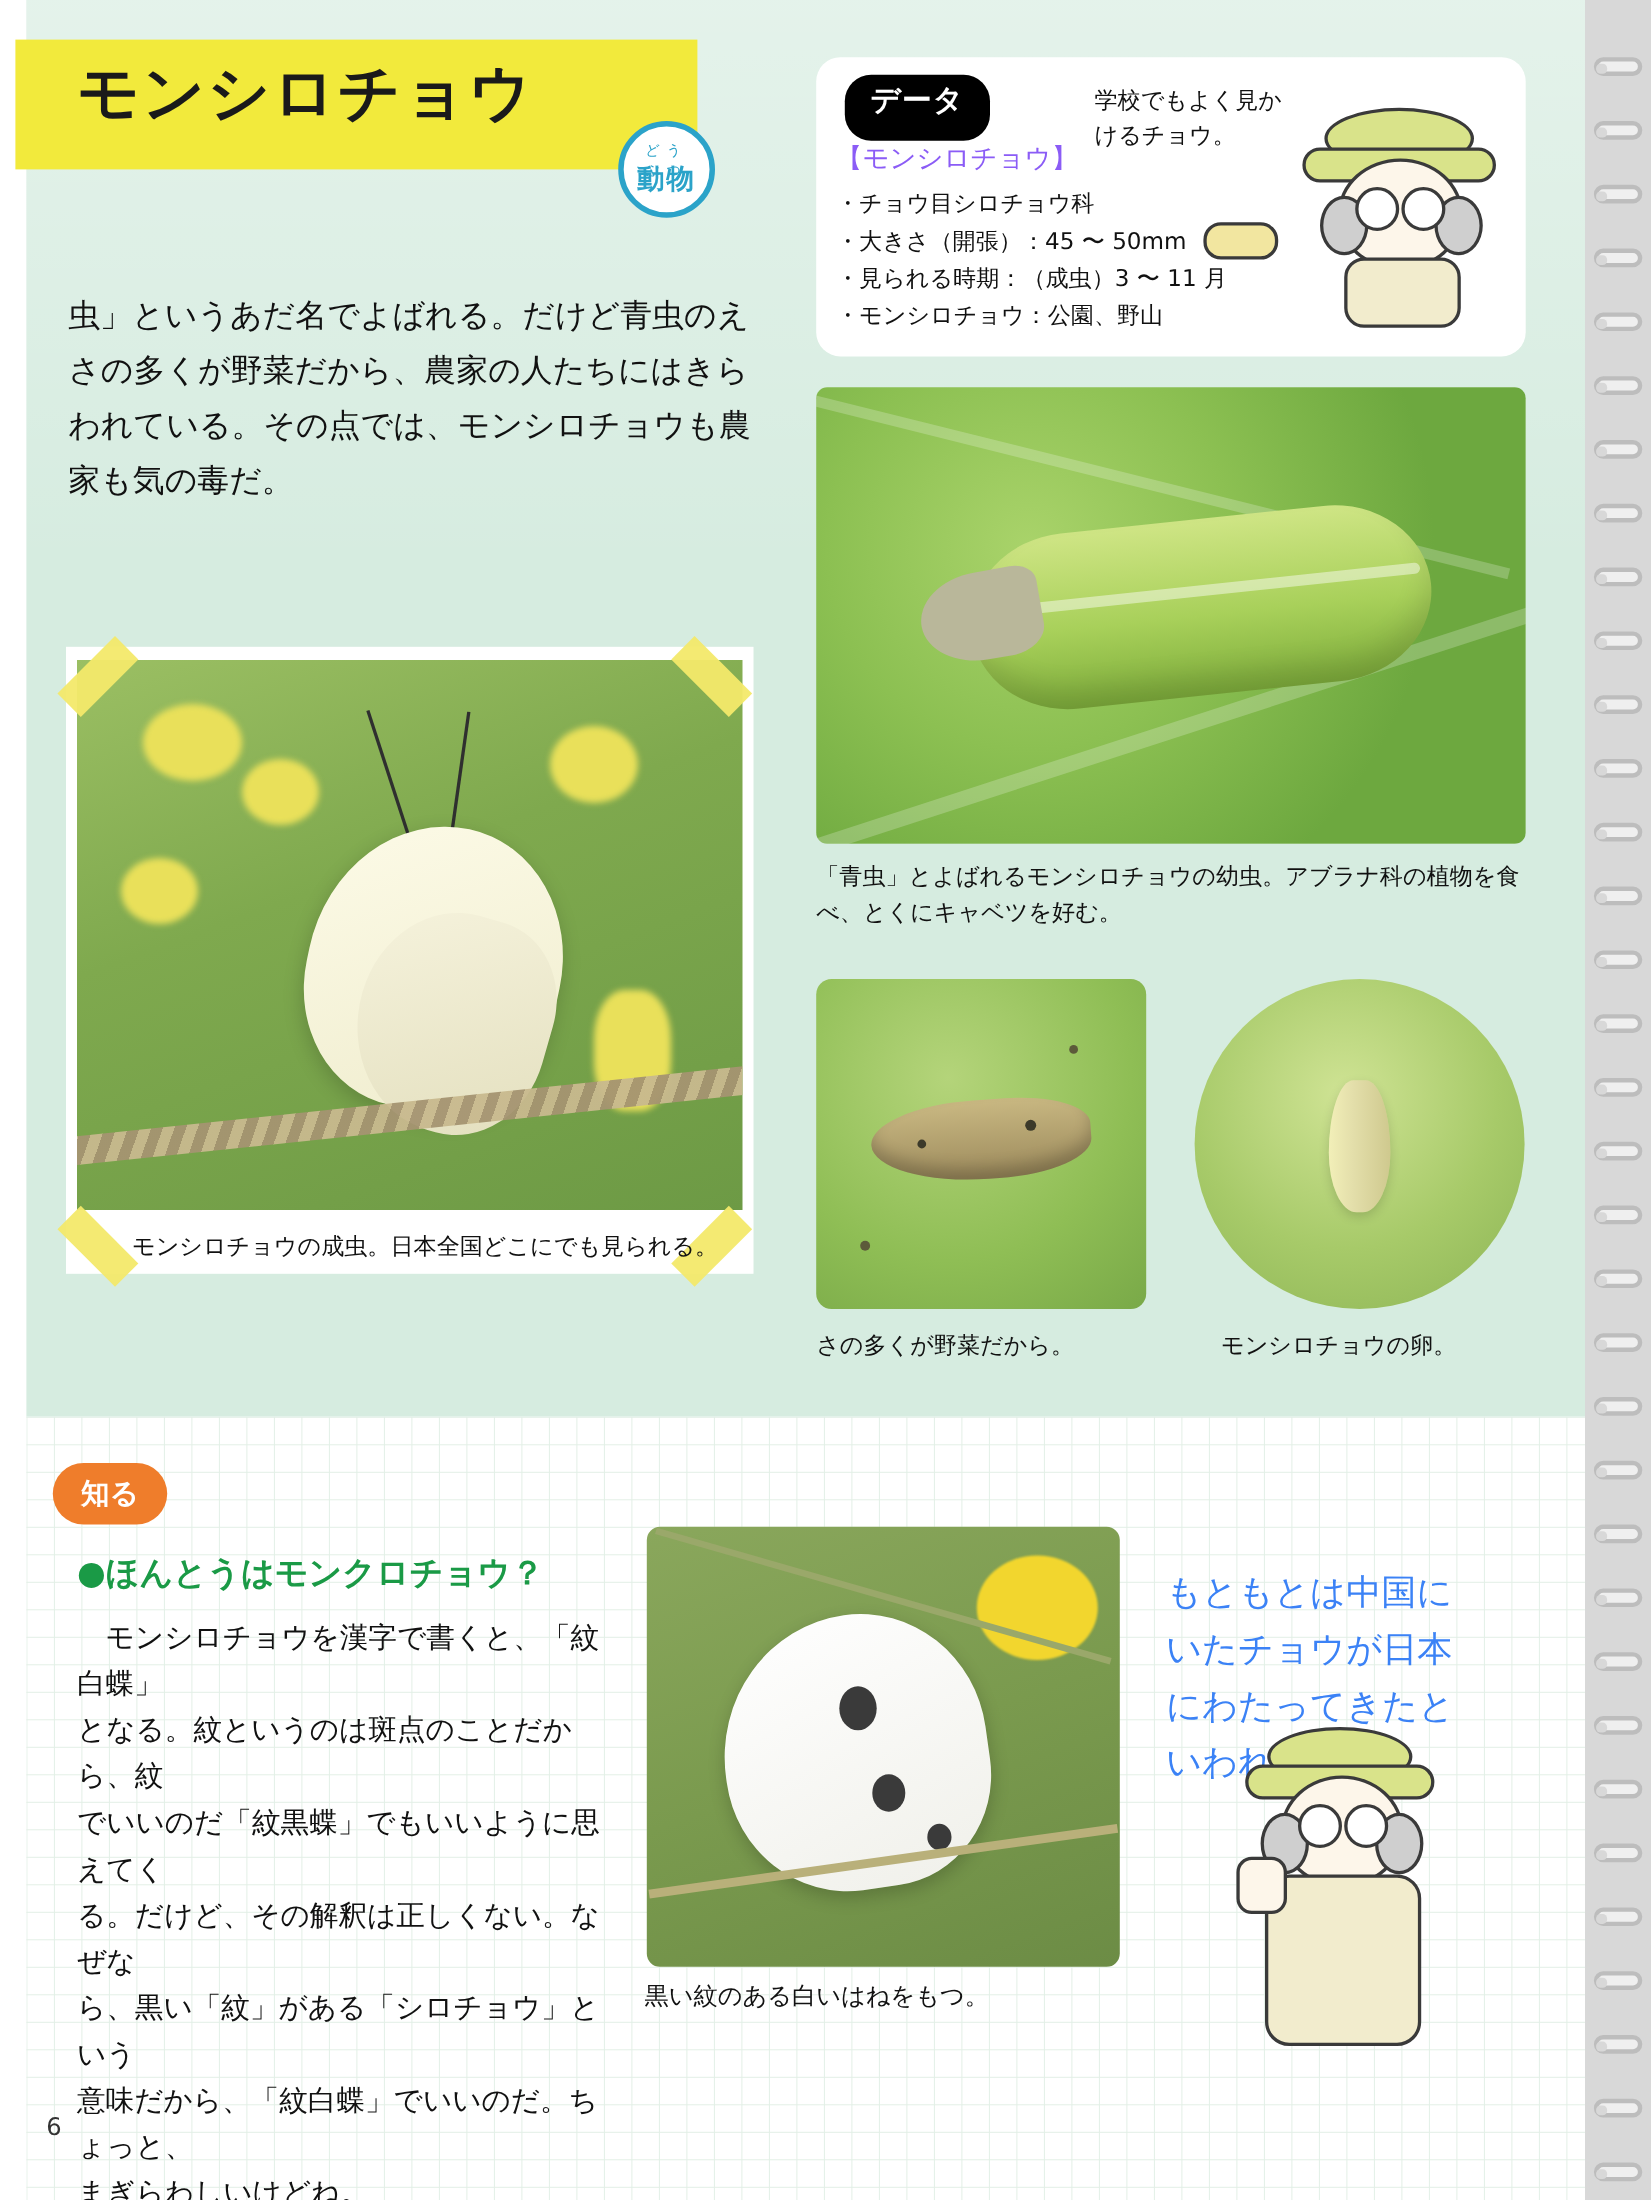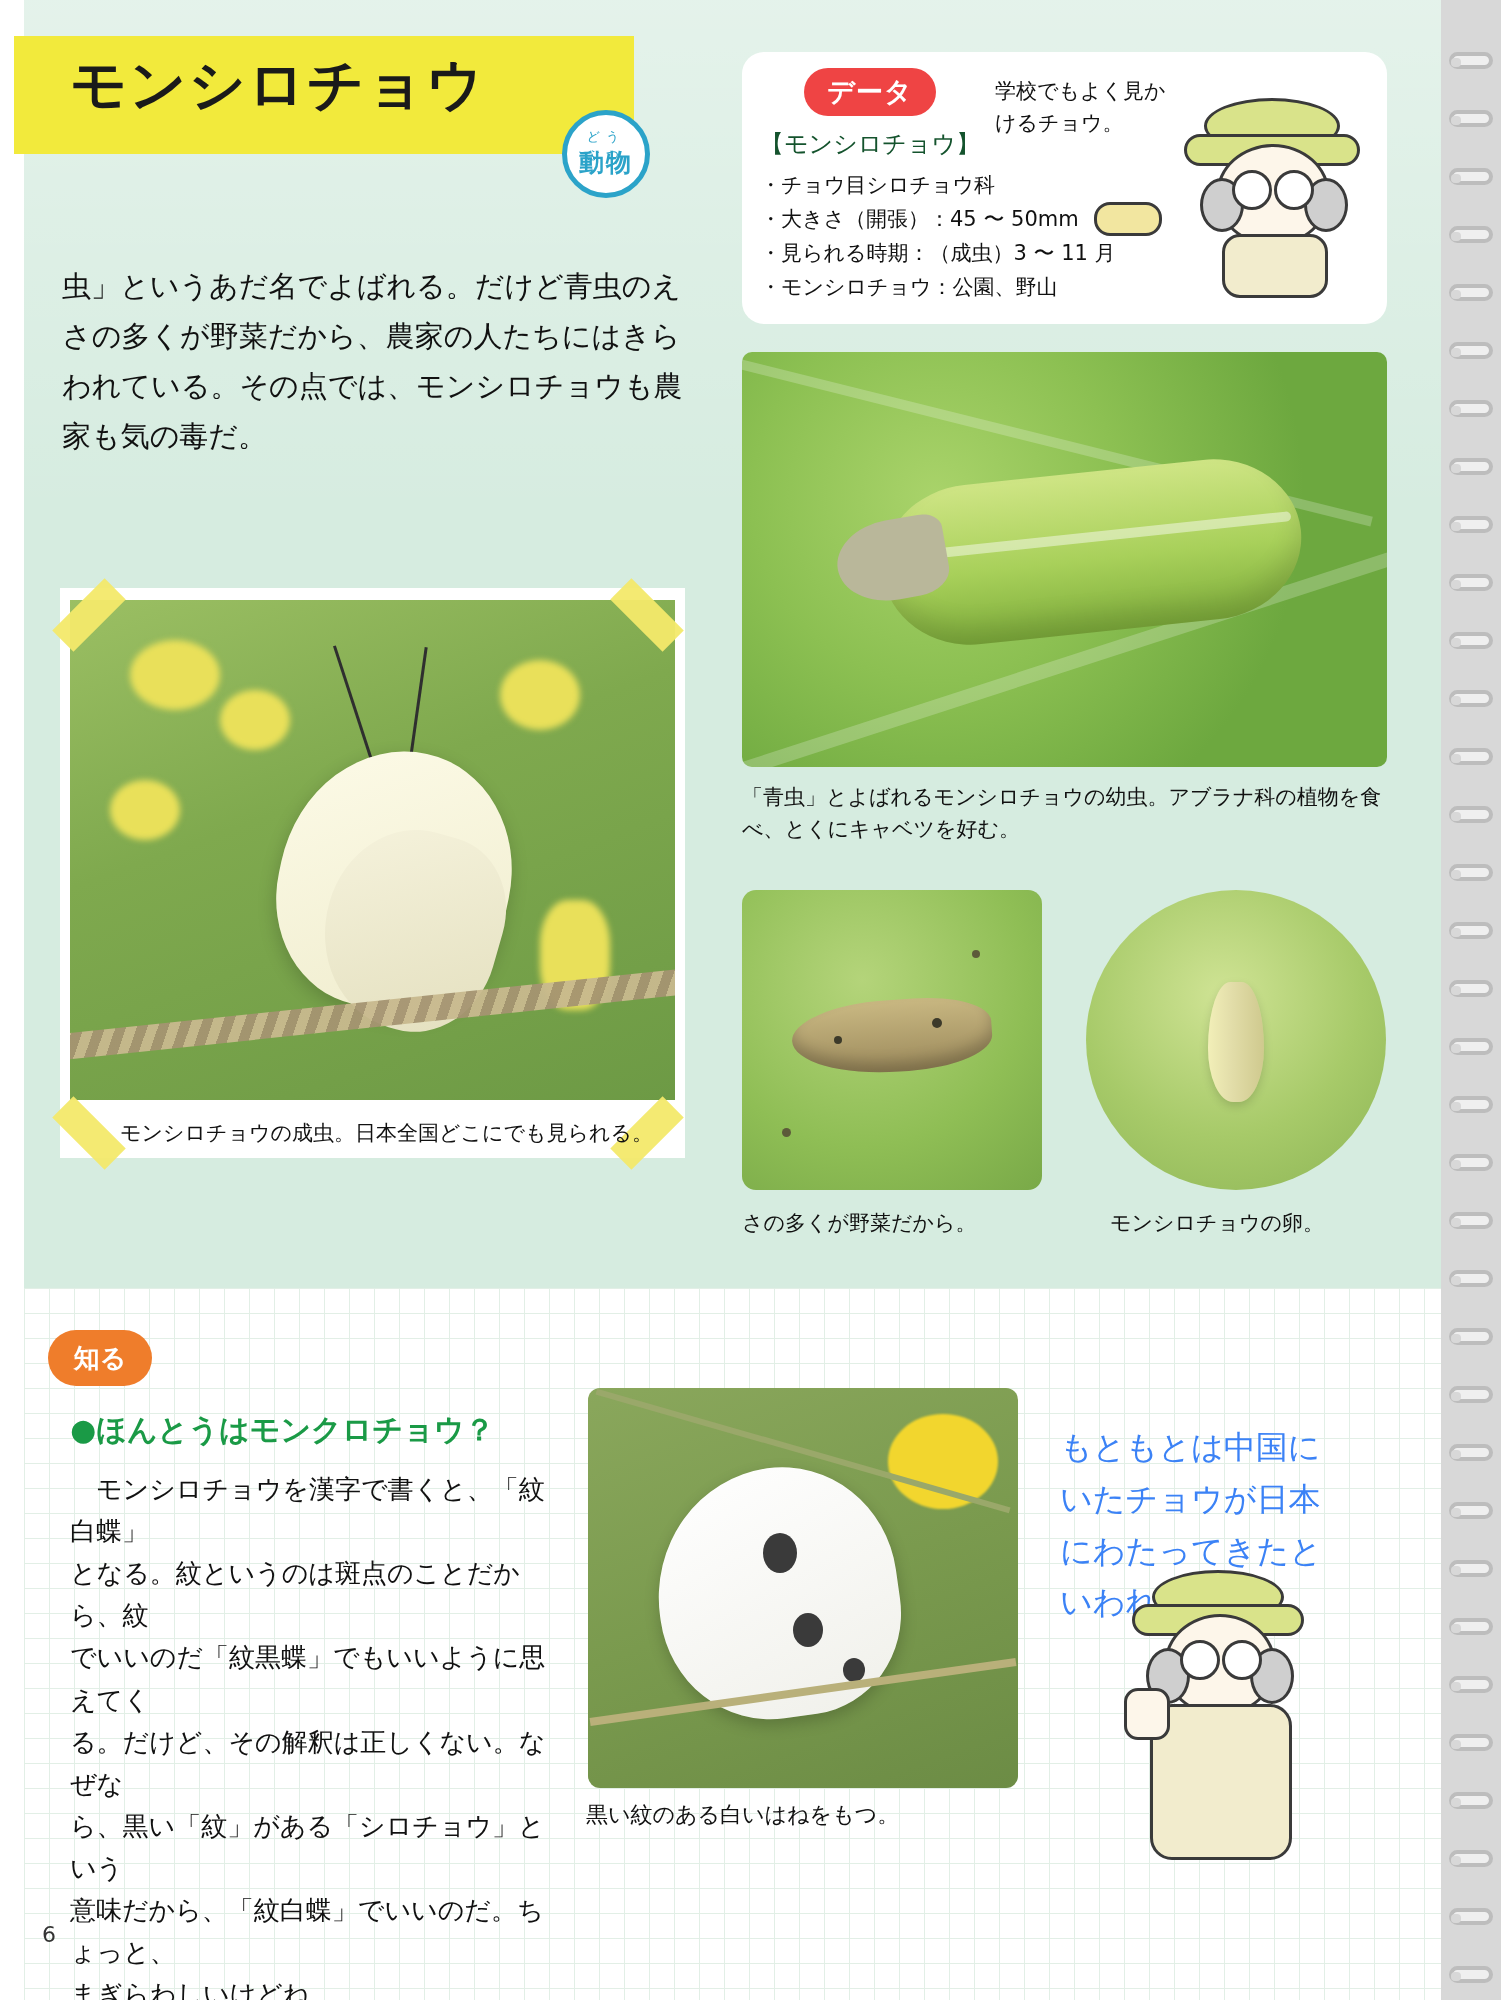--- a/index.html
+++ b/index.html
@@ -85,30 +85,30 @@
     font-size:29px;line-height:1.72;color:#111;
     font-family:"DejaVu Sans", sans-serif;
   }
 
   
   .databox{
     position:absolute;left:742px;top:52px;width:645px;height:272px;
     background:#ffffff;border-radius:22px;
   }
   .data-tab{
-    position:absolute;left:804px;top:68px;width:132px;height:48px;
-    background:#ef4444;border-radius:24px;
+    position:absolute;left:768px;top:68px;width:132px;height:60px;
+    background:#000000;border-radius:24px;
   }
   .data-tab span{
     display:block;text-align:center;line-height:48px;color:#fff;
     font-size:27px;font-weight:bold;letter-spacing:1px;
     font-family:"DejaVu Sans", sans-serif;
   }
   .data-title{
-    position:absolute;left:760px;top:128px;font-size:24px;color:#14532d;
+    position:absolute;left:760px;top:128px;font-size:24px;color:#8b5cf6;
     font-family:"DejaVu Sans", sans-serif;
   }
   .data-list{
     position:absolute;left:760px;top:168px;width:500px;
     font-size:21px;line-height:1.62;color:#111;
     font-family:"DejaVu Sans", sans-serif;
   }
   .speech{
     position:absolute;left:995px;top:76px;width:180px;
     font-size:21px;line-height:1.5;color:#111;

